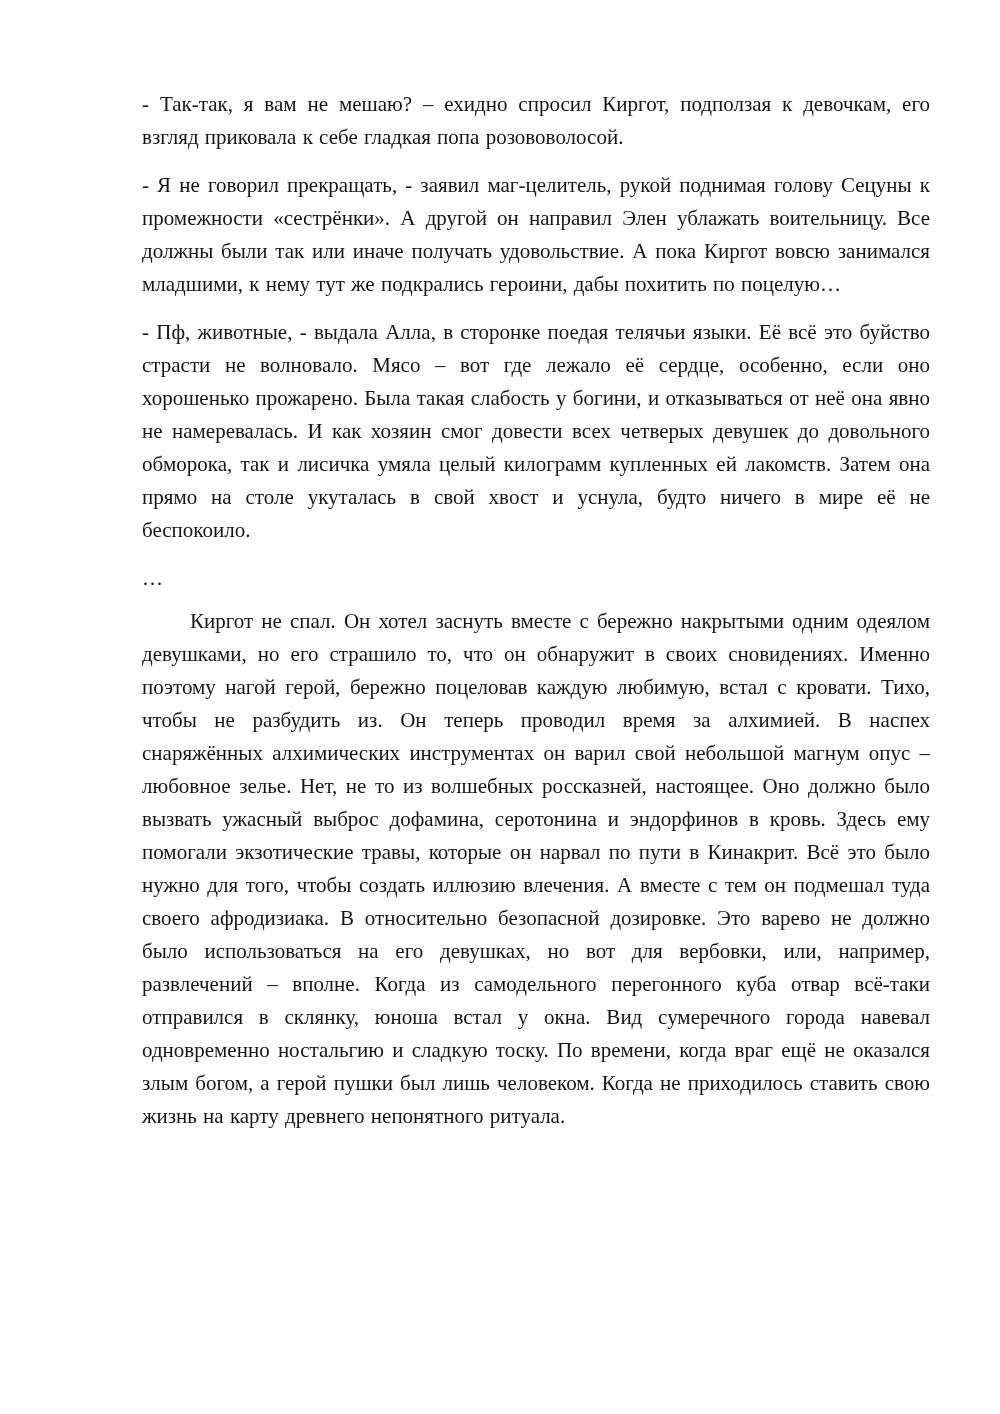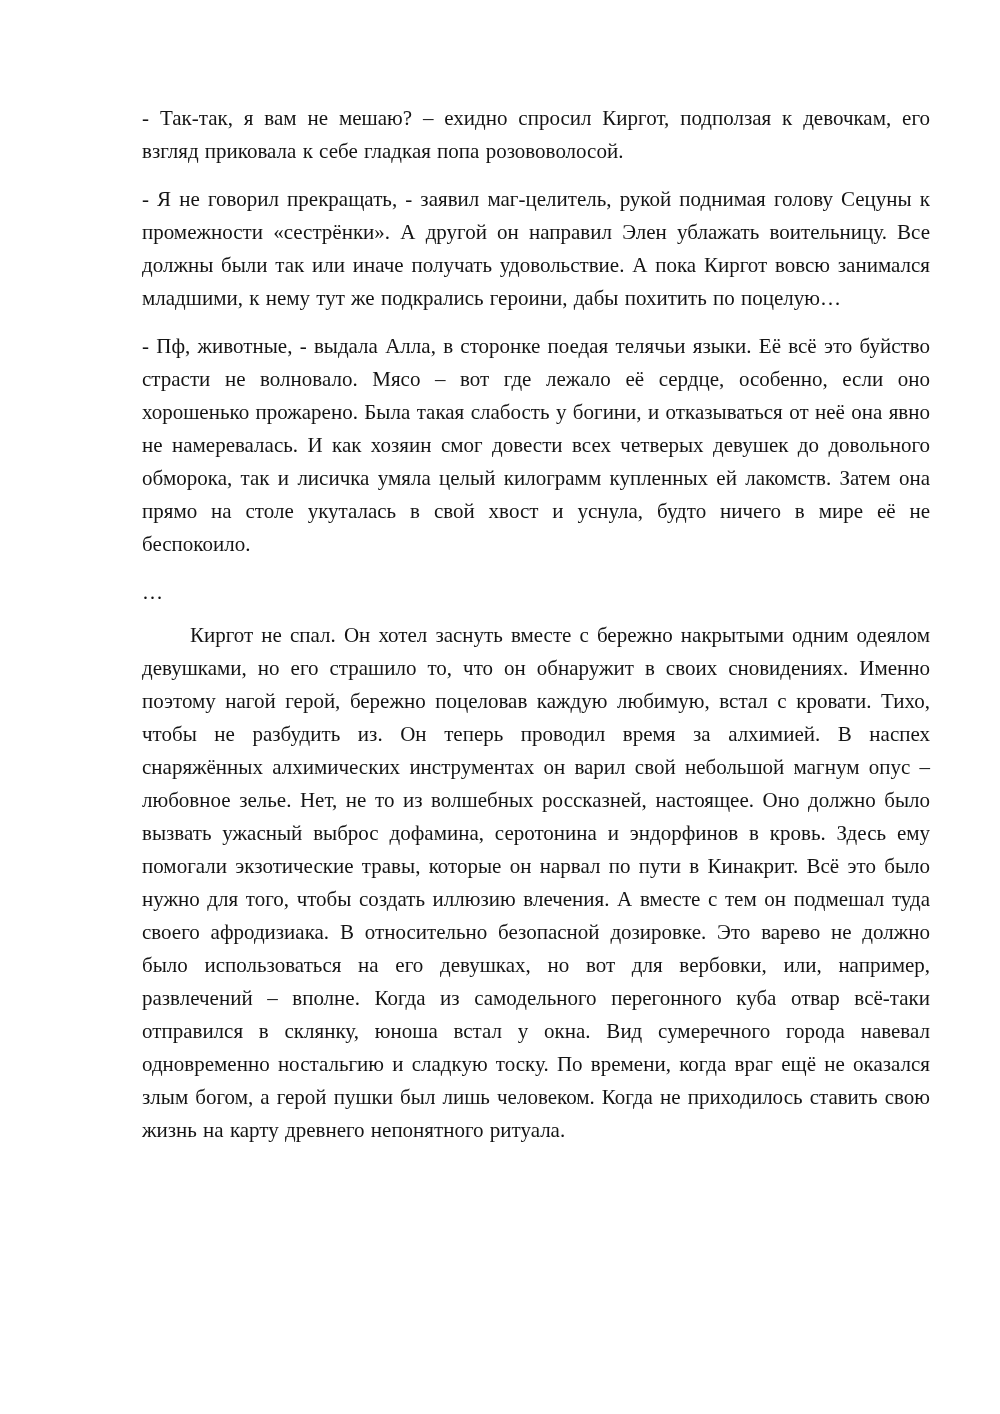--- a/index.html
+++ b/index.html
@@ -8,21 +8,20 @@
     background: #ffffff;
   }
   .page {
     position: relative;
     width: 1000px;
     height: 1164px;
     background: #ffffff;
     overflow: hidden;
     font-family: "Liberation Serif", serif;
     color: #141414;
-    margin-top: 14px;
   }
   .content {
     position: absolute;
     top: 88px;
     left: 142px;
     width: 788px;
   }
   .content p {
     margin: 0 0 15px 0;
     font-size: 21px;

